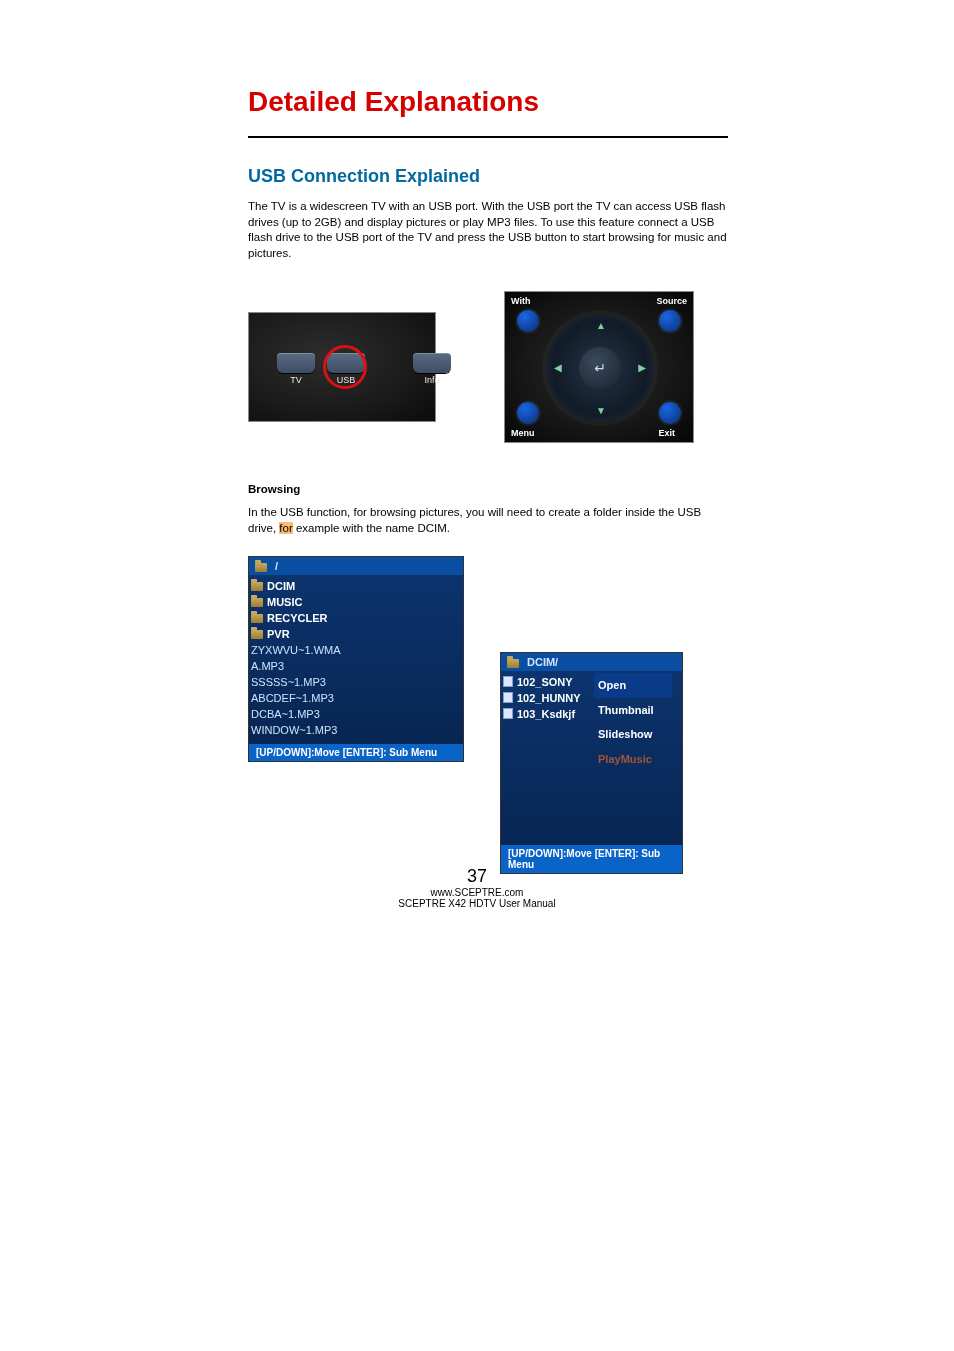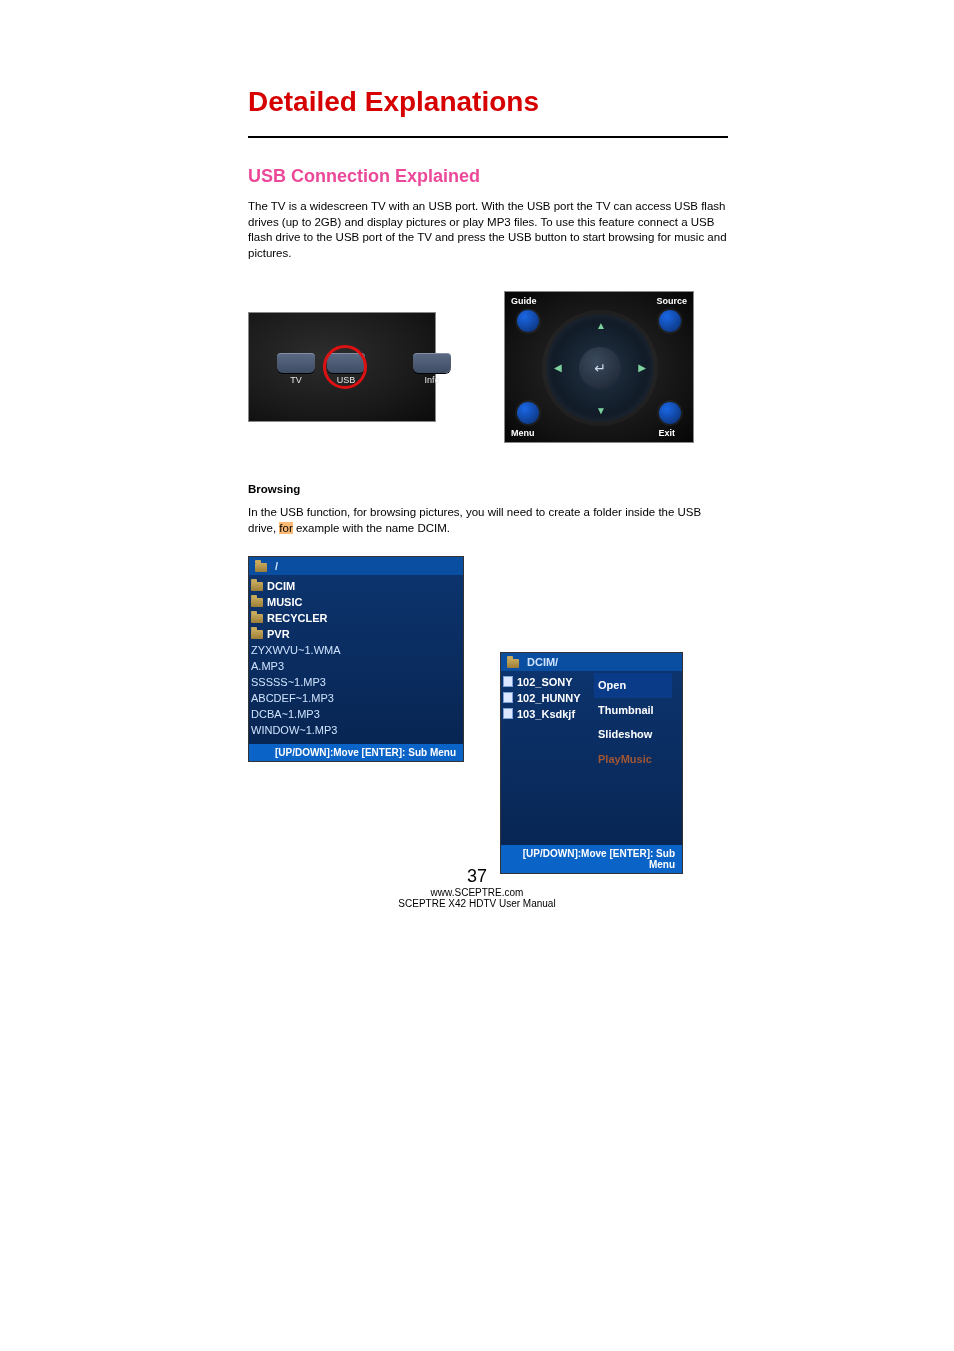--- a/index.html
+++ b/index.html
@@ -25,21 +25,21 @@
     margin-bottom: 18px;
   }
   .rule {
     border: none;
     border-top: 2px solid #000;
     margin-bottom: 28px;
   }
   .h2 {
     font-family: Arial, Helvetica, sans-serif;
     font-weight: bold;
-    color: #ec4899;
+    color: #0369a1;
     font-size: 18px;
     margin-bottom: 12px;
   }
   .para {
     font-size: 11.5px;
     color: #000;
     line-height: 1.35;
     margin-bottom: 30px;
     max-width: 480px;
   }
@@ -177,21 +177,20 @@
     margin-right: 4px;
     position: relative;
     top: 1px;
   }
   .shot-ftr {
     background: #0a63c7;
     color: #fff;
     font-weight: bold;
     font-size: 10px;
     padding: 3px 7px;
-    text-align: right;
   }
   .shot2 {
     width: 183px;
     margin-top: 96px;
   }
   .shot2 .shot-body { position: relative; min-height: 174px; }
   .ctx-menu {
     position: absolute;
     top: 2px; right: 10px;
     width: 78px;
@@ -242,21 +241,21 @@
         <div class="btn-rect" style="top:40px; left:28px;"></div>
         <div class="btn-rect" style="top:40px; left:78px;"></div>
         <div class="btn-rect" style="top:40px; left:164px;"></div>
         <div class="btn-lbl" style="left:28px;">TV</div>
         <div class="btn-lbl" style="left:78px;">USB</div>
         <div class="btn-lbl" style="left:164px;">Info</div>
         <div class="circle-highlight"></div>
       </div>
 
       <div class="photo2">
-        <div class="corner-lbl" style="top:4px; left:6px;">Guide</div>
+        <div class="corner-lbl" style="top:4px; left:6px;">With</div>
         <div class="corner-lbl" style="top:4px; right:6px;">Source</div>
         <div class="corner-lbl" style="bottom:4px; left:6px;">Menu</div>
         <div class="corner-lbl" style="bottom:4px; right:18px;">Exit</div>
         <div class="cbtn" style="top:18px; left:12px;"></div>
         <div class="cbtn" style="top:18px; right:12px;"></div>
         <div class="cbtn" style="bottom:18px; left:12px;"></div>
         <div class="cbtn" style="bottom:18px; right:12px;"></div>
         <div class="wheel">
           <div class="arrow" style="top:6px; left:50px;">▲</div>
           <div class="arrow" style="bottom:6px; left:50px;">▼</div>

